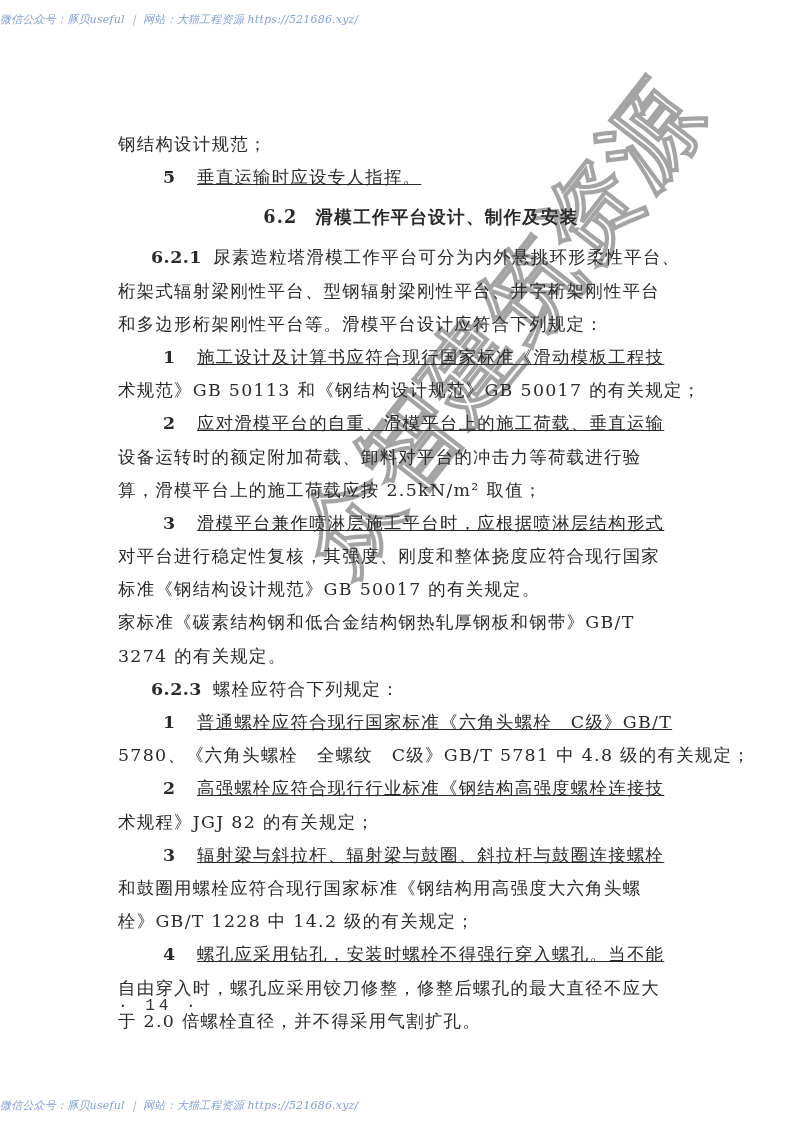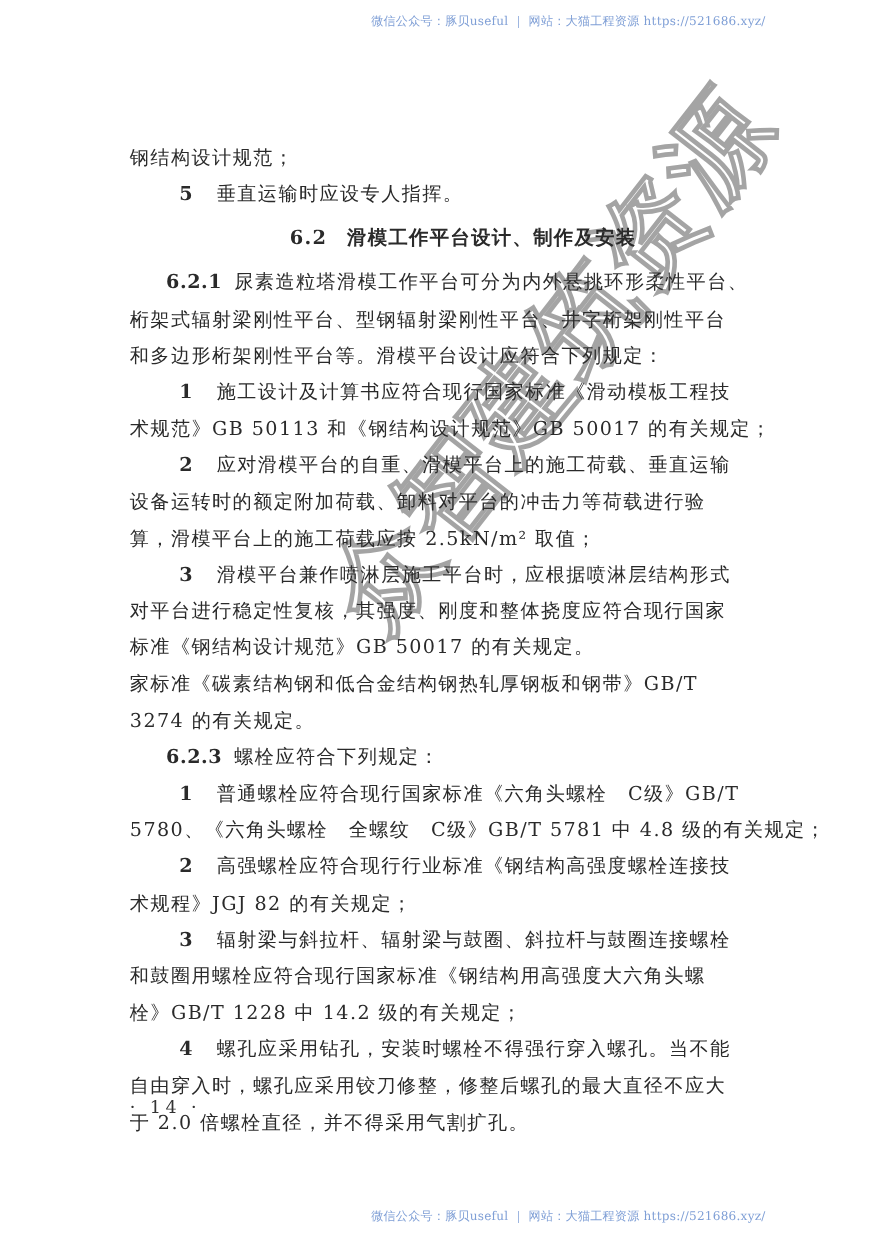--- a/index.html
+++ b/index.html
@@ -12,42 +12,43 @@
       height: 1131px;
       position: relative;
       overflow: hidden;
       font-family: "DejaVu Serif", "Liberation Serif", serif;
       color: #2a2a2a;
     }
     .topbar, .bottombar {
       position: absolute;
       left: 0;
       width: 696px;
-      text-align: right;
+      text-align: left;
       font-size: 11px;
       color: #7f9fd6;
       font-family: "DejaVu Serif", "Liberation Serif", serif;
       letter-spacing: 0.2px;
+      font-style: italic;
     }
     .topbar { top: 12px; }
     .bottombar { top: 1098px; }
     .page {
       position: absolute;
       left: 118px;
       top: 128px;
       width: 566px;
     }
     .line {
       font-size: 17.4px;
       line-height: 33.2px;
       height: 33.2px;
       white-space: nowrap;
       letter-spacing: 1.3px;
     }
-    .indent { padding-left: 45px; }
+    .indent { padding-left: 45px; text-decoration: underline; }
     .num {
       font-weight: bold;
       font-family: "DejaVu Serif", "Liberation Serif", serif;
       display: inline-block;
       min-width: 34px;
     }
     .clause-num {
       font-weight: bold;
       display: inline-block;
       min-width: 62px;
@@ -70,20 +71,21 @@
       margin-right: 18px;
     }
     .spacer-sm { height: 4px; }
     .page-number {
       position: absolute;
       left: 118px;
       top: 997px;
       font-size: 16px;
       letter-spacing: 4px;
       color: #333;
+      font-family: Liberation Mono, monospace;
     }
     .watermark {
       position: absolute;
       left: 270px;
       top: 520px;
       font-family: "DejaVu Sans", "Liberation Sans", sans-serif;
       font-size: 96px;
       font-weight: bold;
       color: transparent;
       -webkit-text-stroke: 1.2px rgba(90,90,90,0.55);

